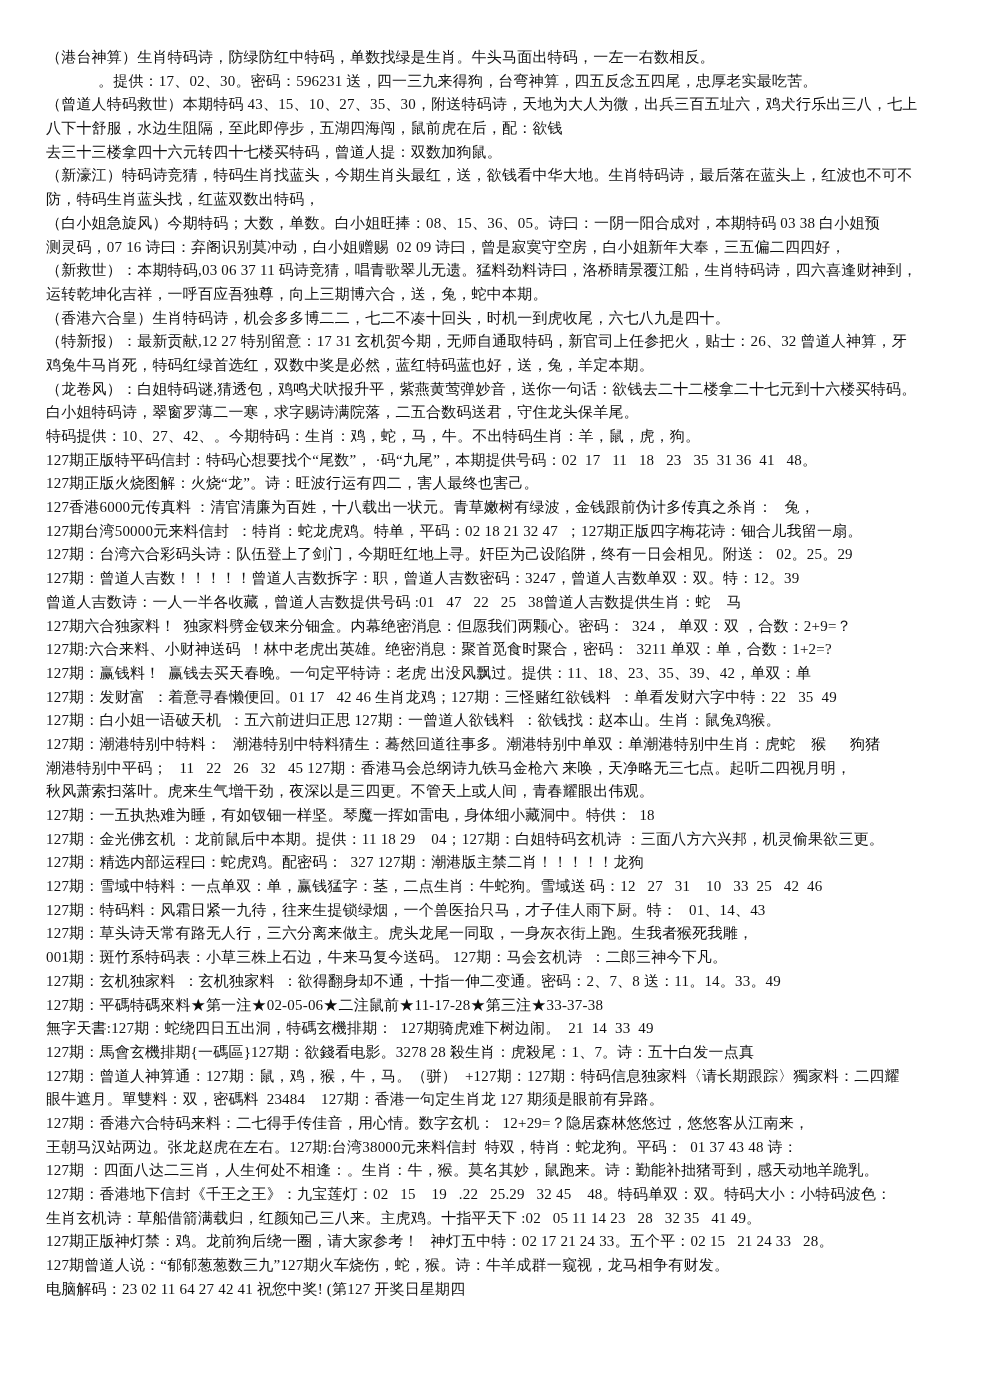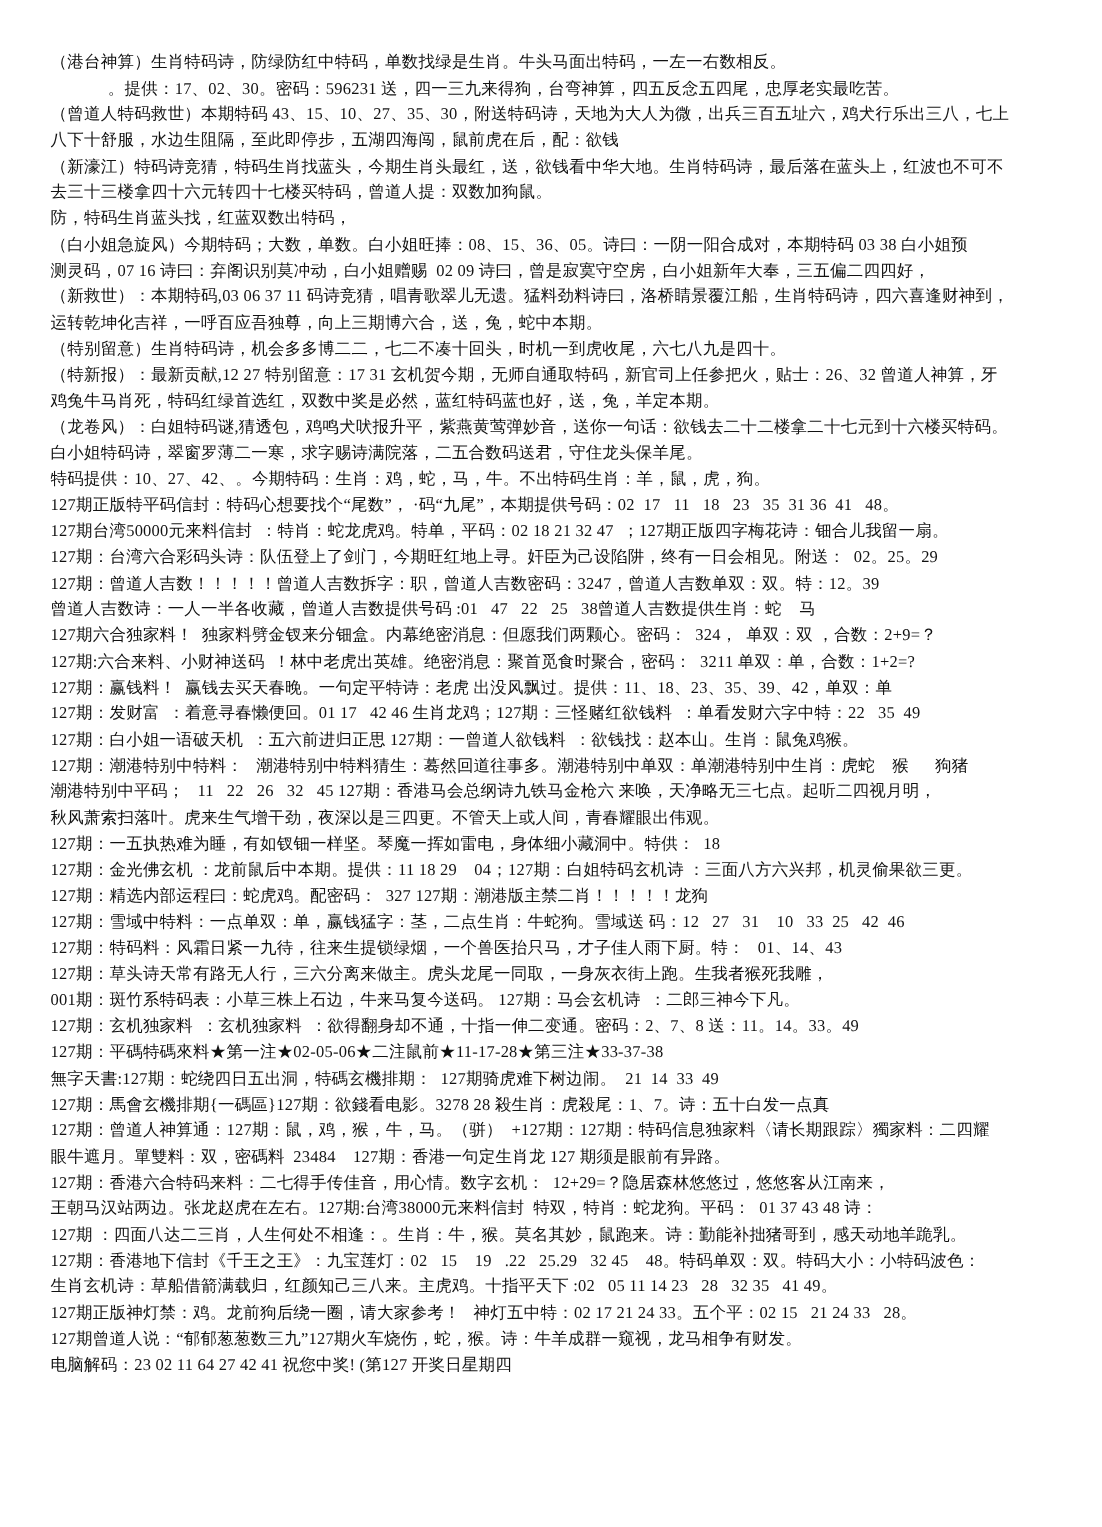--- a/index.html
+++ b/index.html
@@ -35,34 +35,36 @@
   }
 </style>
 </head>
 <body>
 
 <div class="page">
   <p class="line">（港台神算）生肖特码诗，防绿防红中特码，单数找绿是生肖。牛头马面出特码，一左一右数相反。</p>
   <p class="line indent">。提供：17、02、30。密码：596231 送，四一三九来得狗，台弯神算，四五反念五四尾，忠厚老实最吃苦。</p>
   <p class="line">（曾道人特码救世）本期特码 43、15、10、27、35、30，附送特码诗，天地为大人为微，出兵三百五址六，鸡犬行乐出三八，七上</p>
   <p class="line">八下十舒服，水边生阻隔，至此即停步，五湖四海闯，鼠前虎在后，配：欲钱</p>
+  <p class="line">去三十三楼拿四十六元转四十七楼买特码，曾道人提：双数加狗鼠。</p>
   <p class="line">（新濠江）特码诗竞猜，特码生肖找蓝头，今期生肖头最红，送，欲钱看中华大地。生肖特码诗，最后落在蓝头上，红波也不可不</p>
-  <p class="line">去三十三楼拿四十六元转四十七楼买特码，曾道人提：双数加狗鼠。</p>
   <p class="line">防，特码生肖蓝头找，红蓝双数出特码，</p>
   <p class="line">（白小姐急旋风）今期特码；大数，单数。白小姐旺捧：08、15、36、05。诗曰：一阴一阳合成对，本期特码 03 38 白小姐预</p>
   <p class="line">测灵码，07 16 诗曰：弃阁识别莫冲动，白小姐赠赐  02 09 诗曰，曾是寂寞守空房，白小姐新年大奉，三五偏二四四好，</p>
   <p class="line">（新救世）：本期特码,03 06 37 11 码诗竞猜，唱青歌翠儿无遗。猛料劲料诗曰，洛桥睛景覆江船，生肖特码诗，四六喜逢财神到，</p>
   <p class="line">运转乾坤化吉祥，一呼百应吾独尊，向上三期博六合，送，兔，蛇中本期。</p>
-  <p class="line">（特别留意）生肖特码诗，机会多多博二二，七二不凑十回头，时机一到虎收尾，六七八九是四十。</p>
+  <p class="line">（香港六合皇）生肖特码诗，机会多多博二二，七二不凑十回头，时机一到虎收尾，六七八九是四十。</p>
   <p class="line">（特新报）：最新贡献,12 27 特别留意：17 31 玄机贺今期，无师自通取特码，新官司上任参把火，贴士：26、32 曾道人神算，牙</p>
   <p class="line">鸡兔牛马肖死，特码红绿首选红，双数中奖是必然，蓝红特码蓝也好，送，兔，羊定本期。</p>
   <p class="line">（龙卷风）：白姐特码谜,猜透包，鸡鸣犬吠报升平，紫燕黄莺弹妙音，送你一句话：欲钱去二十二楼拿二十七元到十六楼买特码。</p>
   <p class="line">白小姐特码诗，翠窗罗薄二一寒，求字赐诗满院落，二五合数码送君，守住龙头保羊尾。</p>
   <p class="line">特码提供：10、27、42、。今期特码：生肖：鸡，蛇，马，牛。不出特码生肖：羊，鼠，虎，狗。</p>
   <p class="line">127期正版特平码信封：特码心想要找个“尾数”， ·码“九尾”，本期提供号码：02  17   11   18   23   35  31 36  41   48。</p>
+  <p class="line">127期正版火烧图解：火烧“龙”。诗：旺波行运有四二，害人最终也害己。</p>
+  <p class="line">127香港6000元传真料 ：清官清廉为百姓，十八载出一状元。青草嫩树有绿波，金钱跟前伪计多传真之杀肖：   兔，</p>
   <p class="line">127期台湾50000元来料信封  ：特肖：蛇龙虎鸡。特单，平码：02 18 21 32 47  ；127期正版四字梅花诗：钿合儿我留一扇。</p>
   <p class="line">127期：台湾六合彩码头诗：队伍登上了剑门，今期旺红地上寻。奸臣为己设陷阱，终有一日会相见。附送：  02。25。29</p>
   <p class="line">127期：曾道人吉数！！！！！曾道人吉数拆字：职，曾道人吉数密码：3247，曾道人吉数单双：双。特：12。39</p>
   <p class="line">曾道人吉数诗：一人一半各收藏，曾道人吉数提供号码 :01   47   22   25   38曾道人吉数提供生肖：蛇    马</p>
   <p class="line">127期六合独家料！  独家料劈金钗来分钿盒。内幕绝密消息：但愿我们两颗心。密码：  324，  单双：双 ，合数：2+9=？</p>
   <p class="line">127期:六合来料、小财神送码  ！林中老虎出英雄。绝密消息：聚首觅食时聚合，密码：  3211 单双：单，合数：1+2=?</p>
   <p class="line">127期：赢钱料！  赢钱去买天春晚。一句定平特诗：老虎 出没风飘过。提供：11、18、23、35、39、42，单双：单</p>
   <p class="line">127期：发财富  ：着意寻春懒便回。01 17   42 46 生肖龙鸡；127期：三怪赌红欲钱料  ：单看发财六字中特：22   35  49</p>
   <p class="line">127期：白小姐一语破天机  ：五六前进归正思 127期：一曾道人欲钱料  ：欲钱找：赵本山。生肖：鼠兔鸡猴。</p>
   <p class="line">127期：潮港特别中特料：   潮港特别中特料猜生：蓦然回道往事多。潮港特别中单双：单潮港特别中生肖：虎蛇    猴      狗猪</p>

